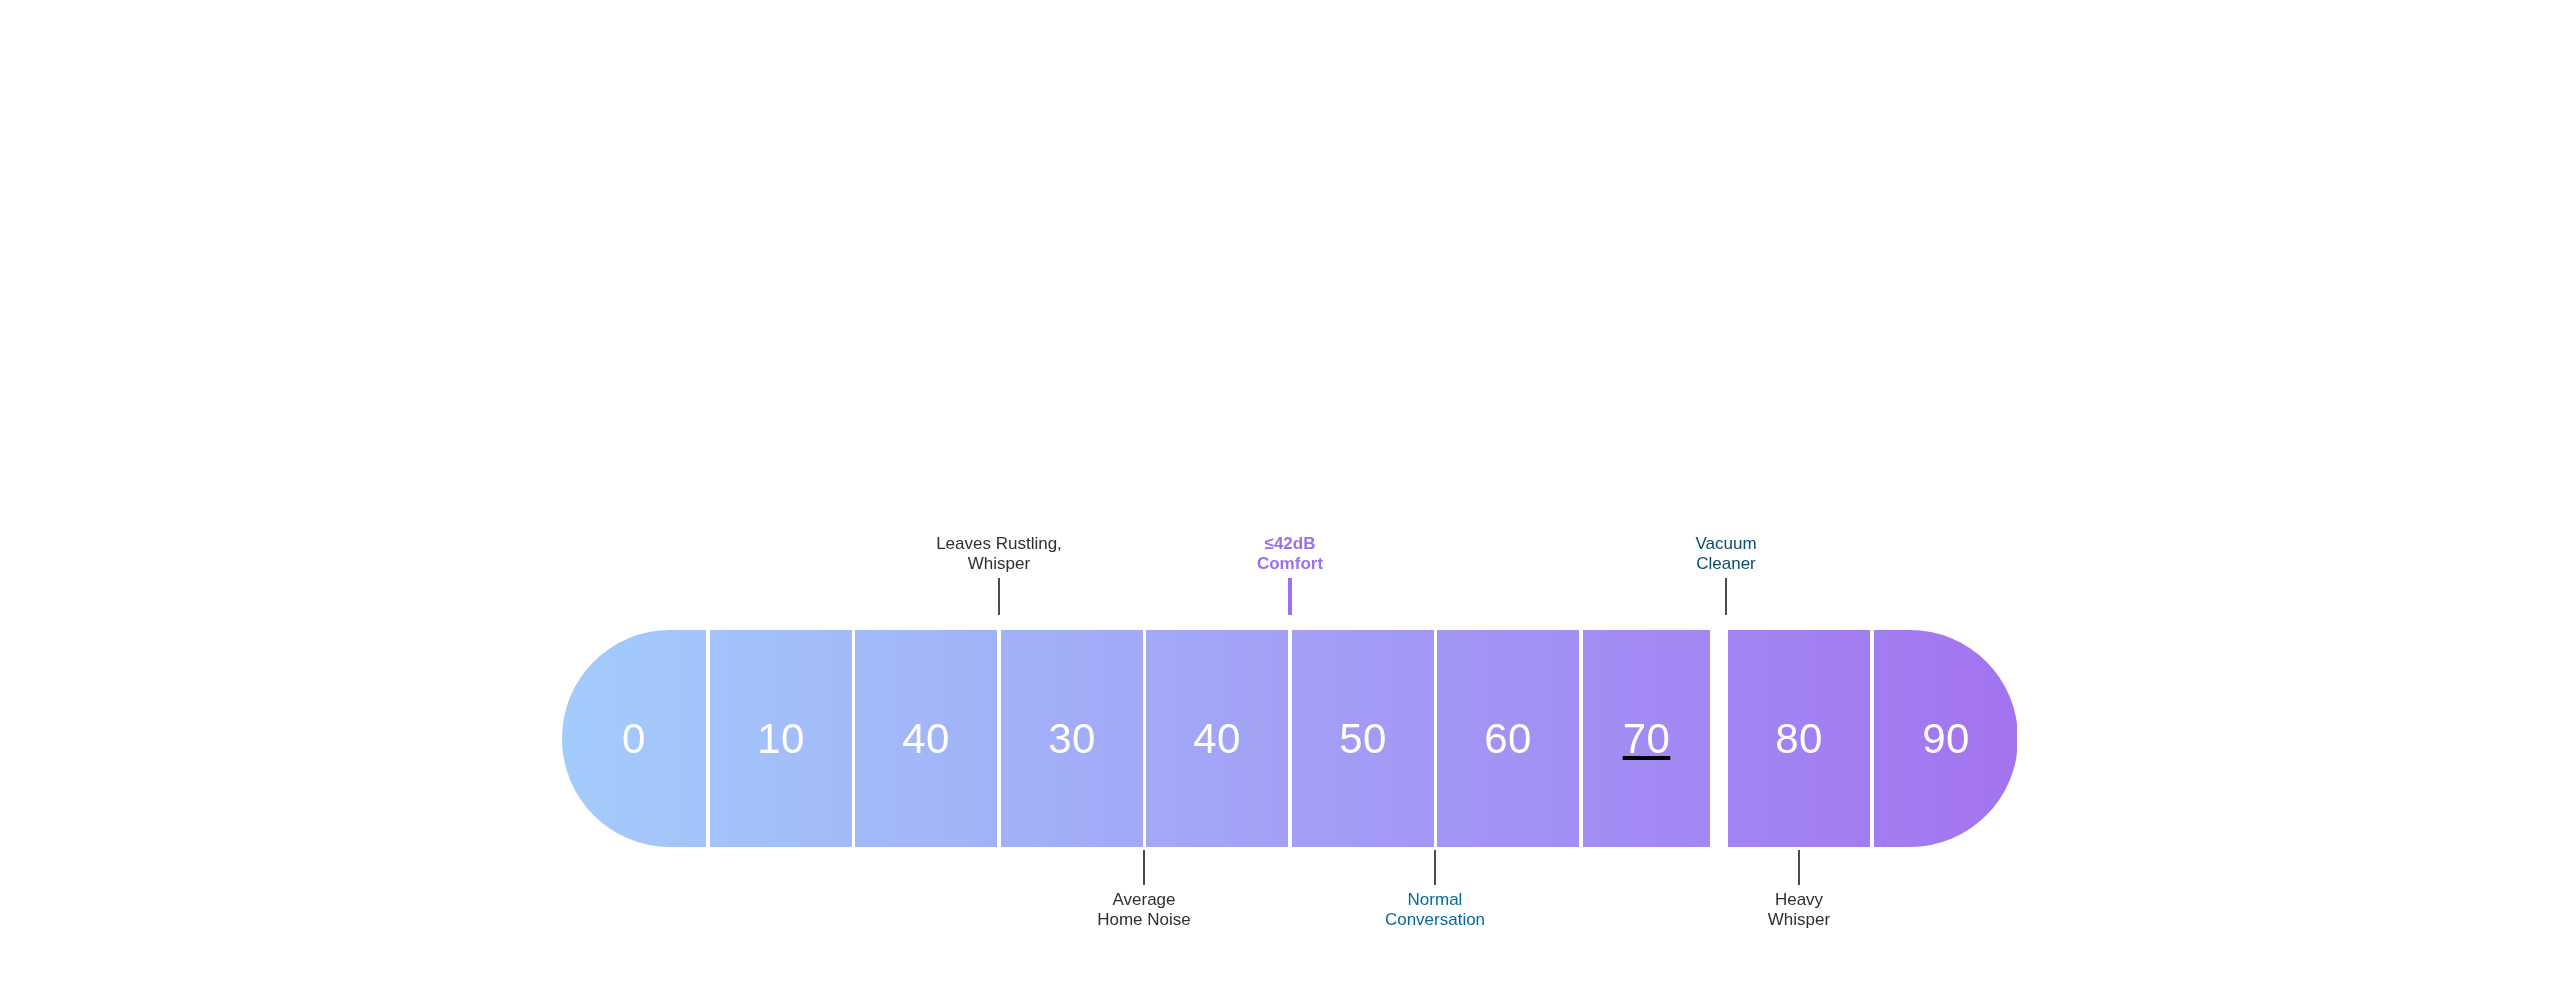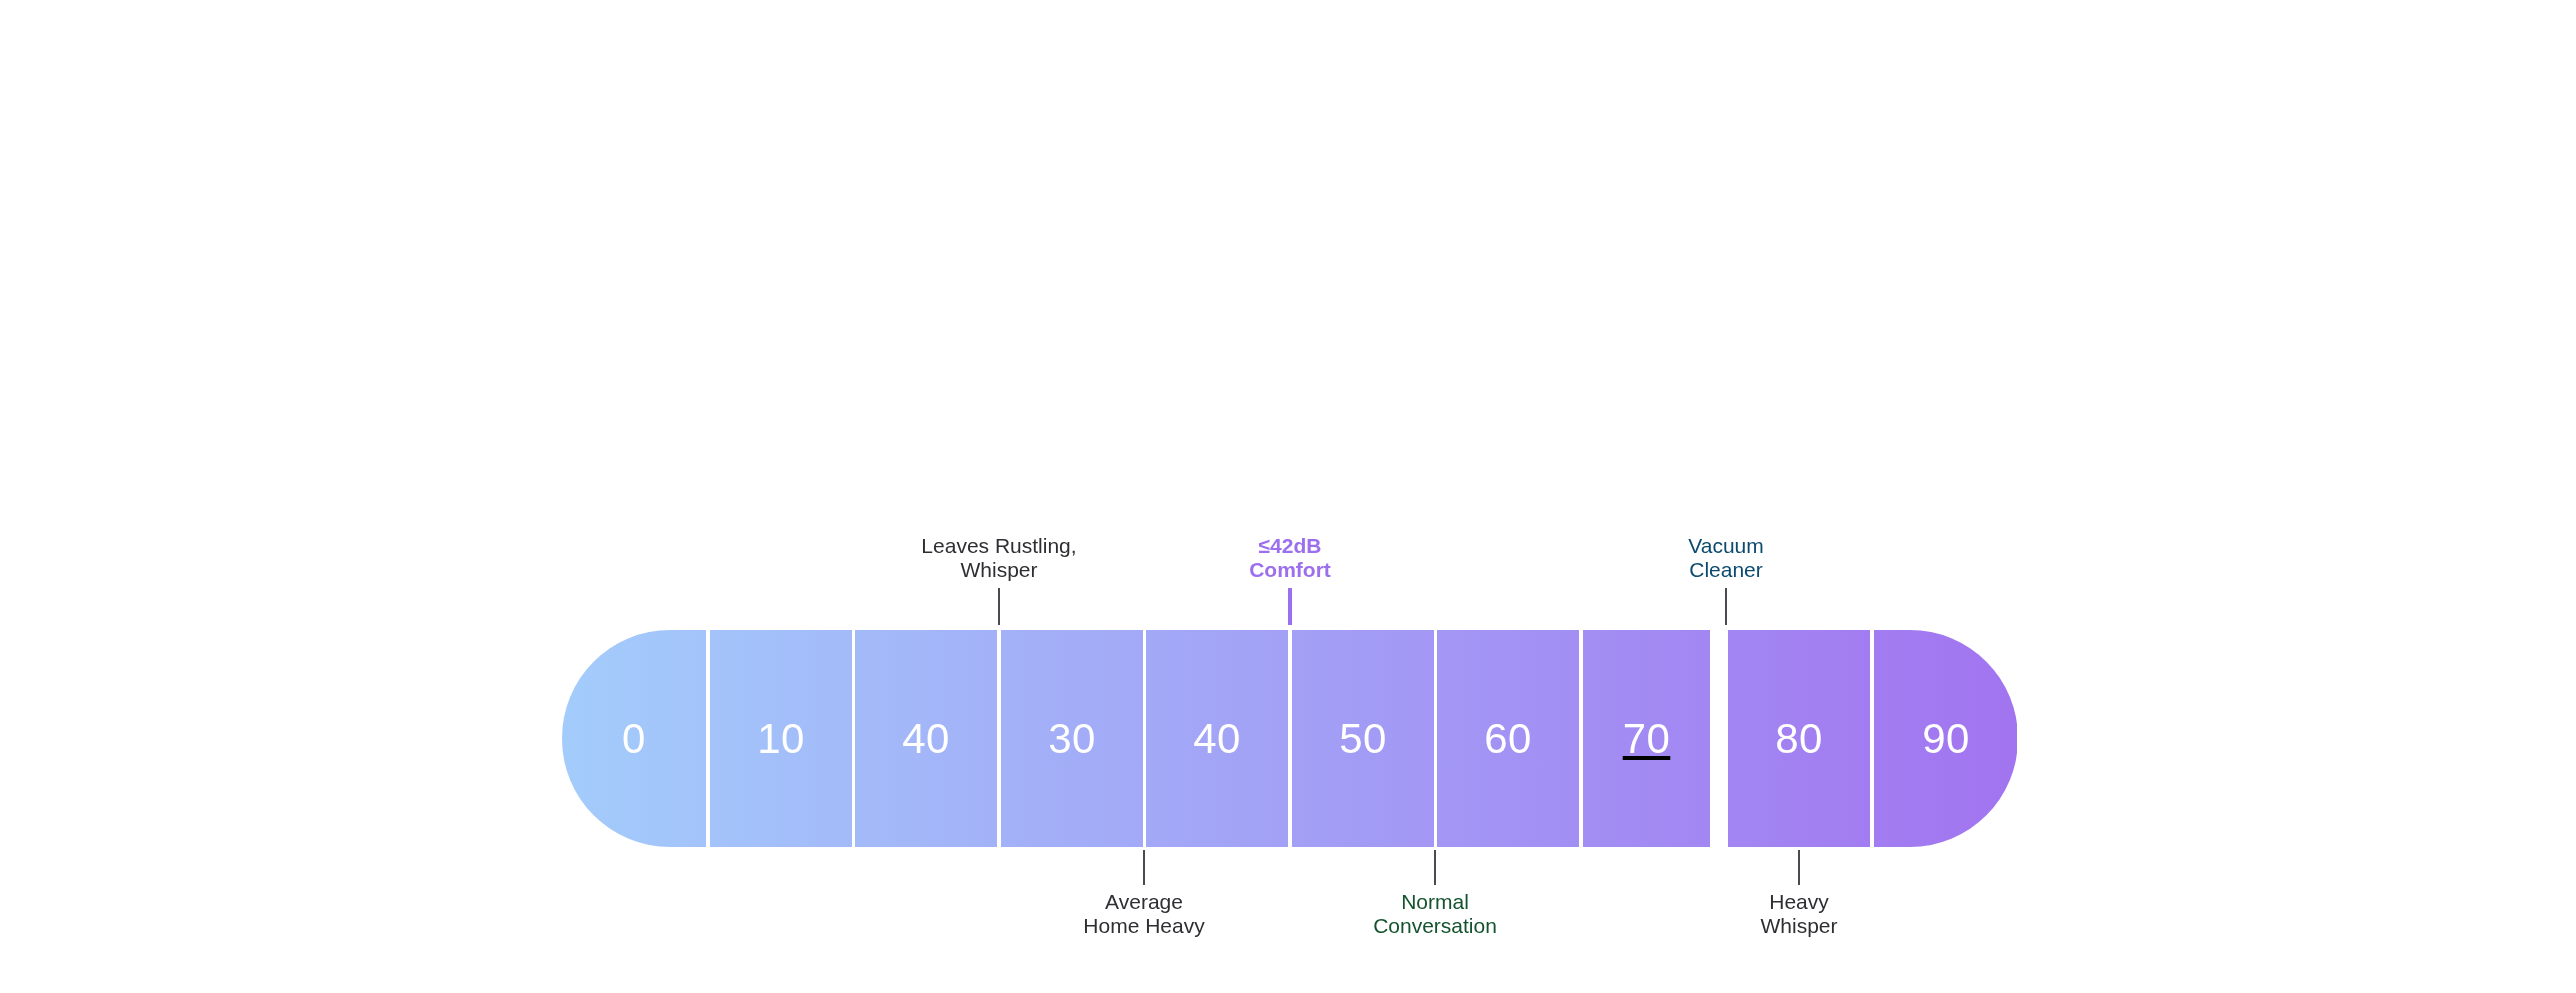--- a/index.html
+++ b/index.html
@@ -68,21 +68,21 @@
   }
 
   
   .callout {
     position: absolute;
     width: 290px;
     margin-left: -145px;
     text-align: center;
   }
   .callout-text {
-    font-size: 21px;
+    font-size: 17px;
     line-height: 1.16;
     color: #2f2f33;
     white-space: pre-line;
     font-family: "Liberation Sans", sans-serif;
   }
   .callout-tick {
     width: 1.6px;
     background: #4a4a50;
     margin: 0 auto;
   }
@@ -164,25 +164,25 @@
       <div class="callout above" style="left: 1726px; top: 534px;">
         <div class="callout-text" style="color: #0c4a6e;">Vacuum
 Cleaner</div>
         <div class="callout-tick" style="background: rgb(74, 74, 80);"></div>
       </div>
     </div>
   <div id="callout-layer-below">
       <div class="callout below" style="left: 1144px; top: 850px;">
         <div class="callout-tick" style="background: rgb(74, 74, 80);"></div>
         <div class="callout-text" style="color: rgb(47, 47, 51);">Average
-Home Heavy</div>
+Home Noise</div>
       </div>
       <div class="callout below" style="left: 1435px; top: 850px;">
         <div class="callout-tick" style="background: rgb(74, 74, 80);"></div>
-        <div class="callout-text" style="color: #14532d;">Normal
+        <div class="callout-text" style="color: #0369a1;">Normal
 Conversation</div>
       </div>
       <div class="callout below" style="left: 1799px; top: 850px;">
         <div class="callout-tick" style="background: rgb(74, 74, 80);"></div>
         <div class="callout-text" style="color: rgb(47, 47, 51);">Heavy
 Whisper</div>
       </div>
     </div>
 
 </div>

